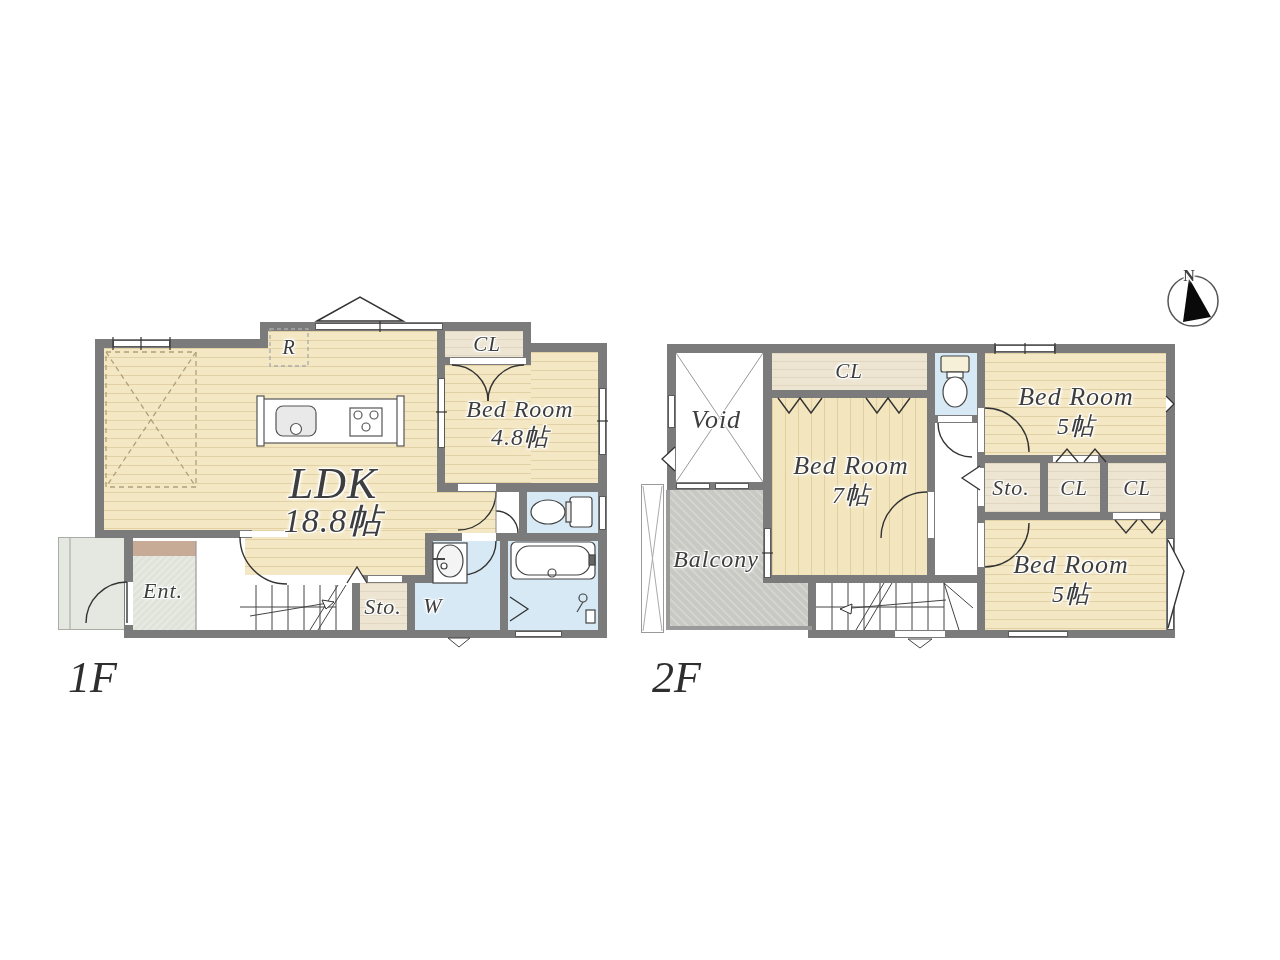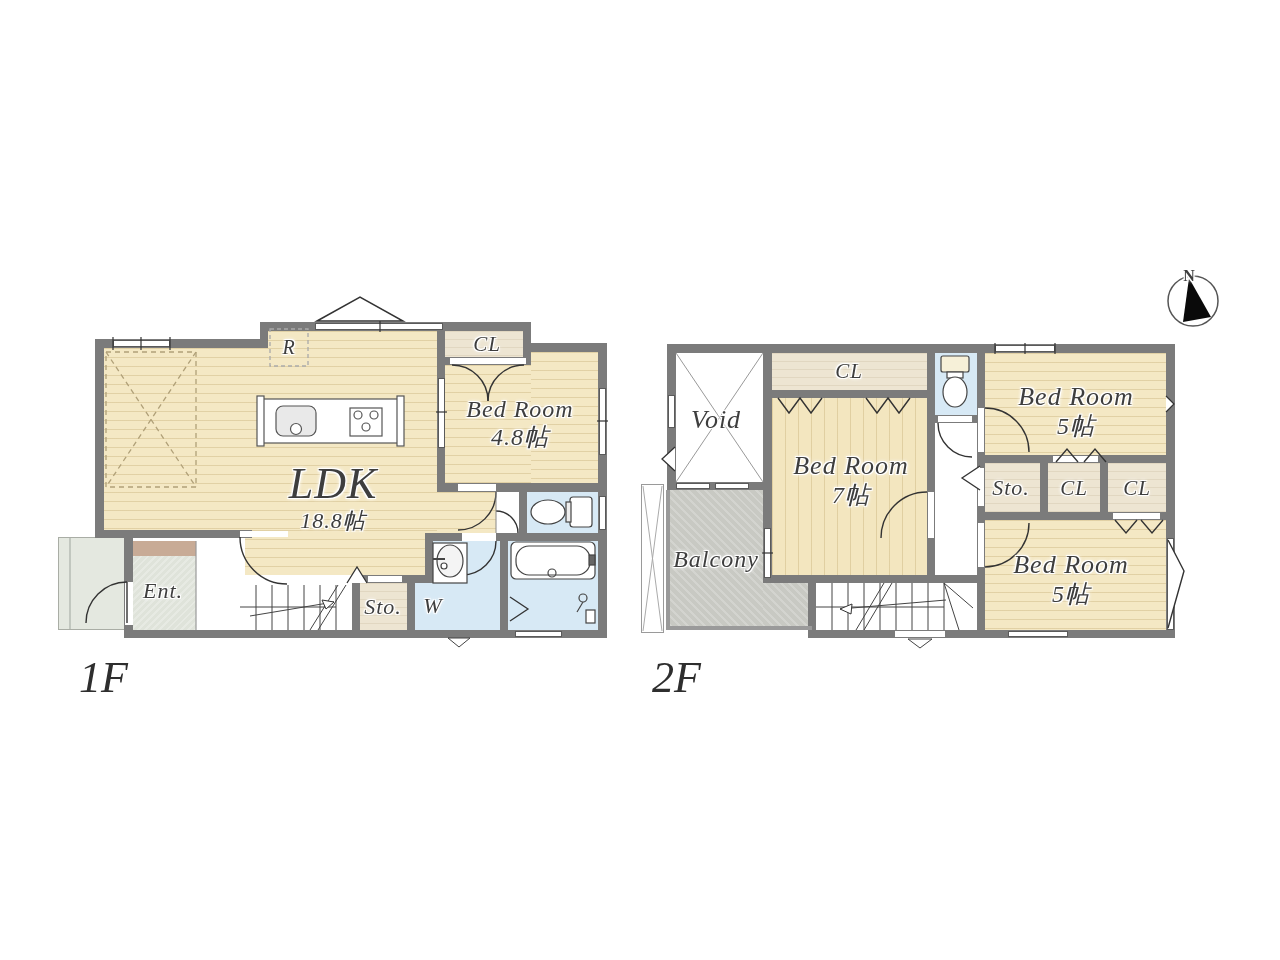--- a/index.html
+++ b/index.html
@@ -287,29 +287,29 @@
       <line x1="762" y1="553" x2="773" y2="553"></line>
     </g>
 
     <g>
       <circle cx="1193" cy="301" r="25" fill="#fff" stroke="#555" stroke-width="1.5"></circle>
       <polygon points="1189,278 1183,322 1211,317" fill="#0a0a0a"></polygon>
     </g>
   </svg>
 
   <div class="lbl" style="left:333px;top:483px;font-size:44px">LDK</div>
-  <div class="lbl" style="left:333px;top:521px;font-size:22px">18.8帖</div>
+  <div class="lbl" style="left:333px;top:521px;font-size:34px">18.8帖</div>
   <div class="lbl" style="left:520px;top:409px;font-size:24px">Bed Room</div>
   <div class="lbl" style="left:520px;top:437px;font-size:24px">4.8帖</div>
   <div class="lbl" style="left:487px;top:344px;font-size:21px">CL</div>
   <div class="lbl" style="left:289px;top:347px;font-size:20px">R</div>
   <div class="lbl" style="left:163px;top:591px;font-size:22px">Ent.</div>
   <div class="lbl" style="left:383px;top:607px;font-size:22px">Sto.</div>
   <div class="lbl" style="left:433px;top:606px;font-size:22px">W</div>
-  <div class="floor-tag" style="left:79px;top:652px">1F</div>
+  <div class="floor-tag" style="left:68px;top:652px">1F</div>
 
   <div class="lbl" style="left:716px;top:420px;font-size:26px">Void</div>
   <div class="lbl" style="left:849px;top:371px;font-size:21px">CL</div>
   <div class="lbl" style="left:851px;top:466px;font-size:26px">Bed Room</div>
   <div class="lbl" style="left:851px;top:495px;font-size:24px">7帖</div>
   <div class="lbl" style="left:1076px;top:397px;font-size:26px">Bed Room</div>
   <div class="lbl" style="left:1076px;top:426px;font-size:24px">5帖</div>
   <div class="lbl" style="left:1011px;top:488px;font-size:22px">Sto.</div>
   <div class="lbl" style="left:1074px;top:488px;font-size:21px">CL</div>
   <div class="lbl" style="left:1137px;top:488px;font-size:21px">CL</div>

